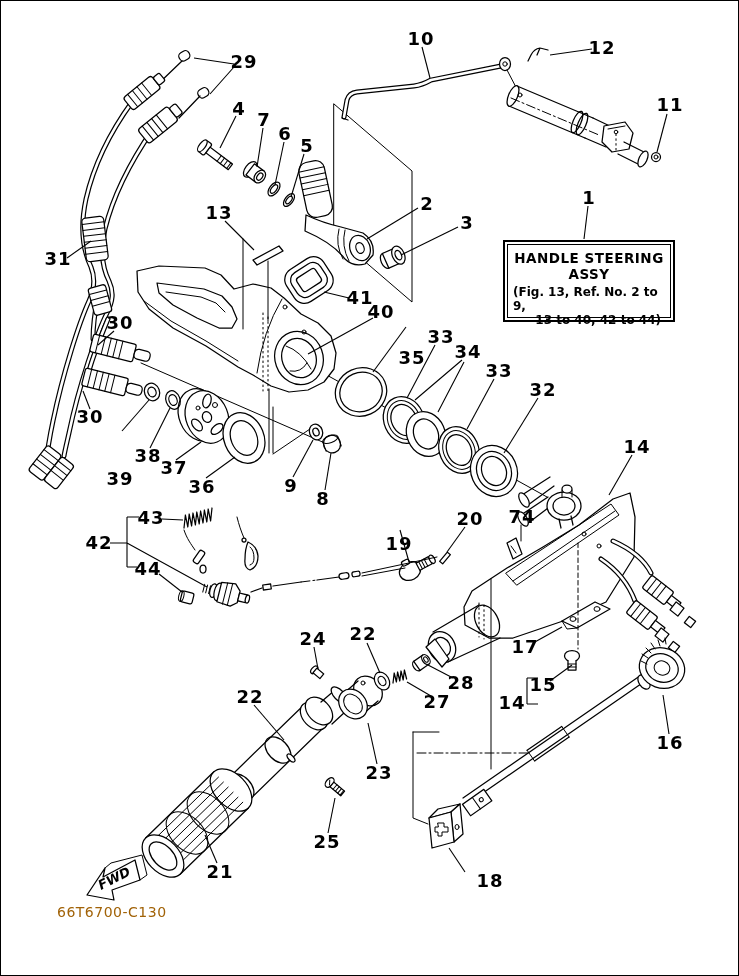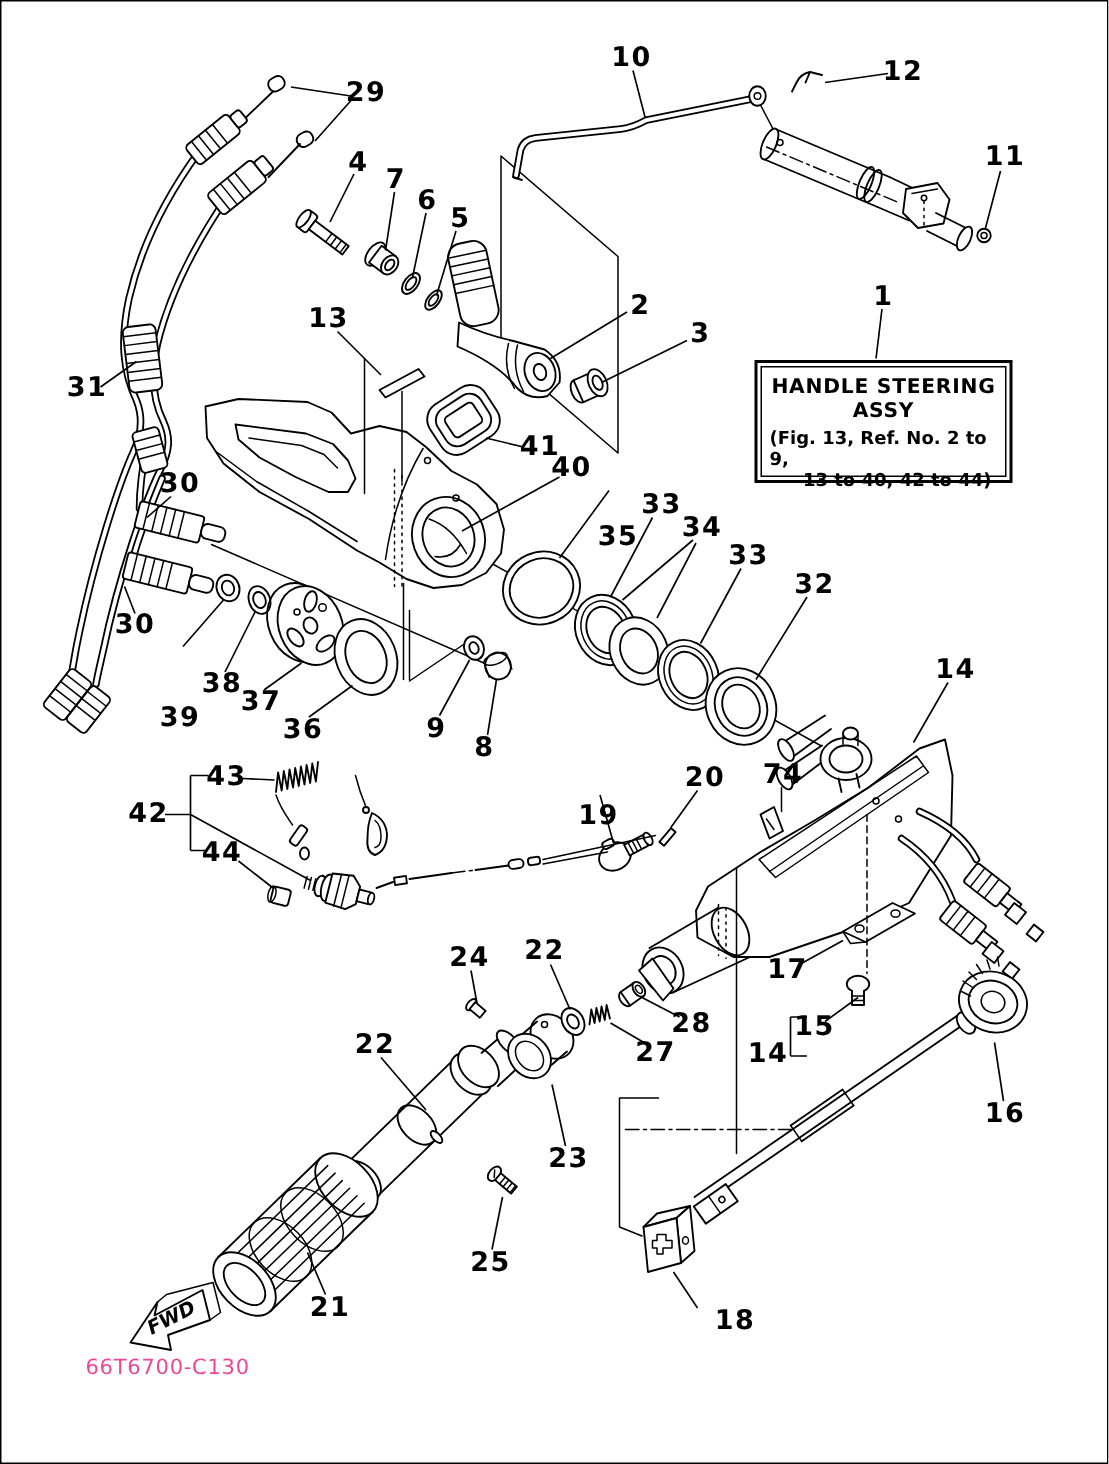--- a/index.html
+++ b/index.html
@@ -17,21 +17,21 @@
   .ldr{stroke:#000;stroke-width:1.1;fill:none;}
   .callout{position:absolute;transform:translate(-50%,-50%);font-weight:700;font-size:18px;
            letter-spacing:1px;color:#000;line-height:1;white-space:nowrap;}
   .titlebox{position:absolute;left:502px;top:239px;width:172px;height:82px;background:#fff;
             border:2px solid #000;box-sizing:border-box;}
   .titlebox .inner{position:absolute;left:2px;top:2px;right:2px;bottom:2px;border:1px solid #000;
             padding-top:5px;box-sizing:border-box;}
   .titlebox .l1,.titlebox .l2{font-size:13.5px;font-weight:700;text-align:center;letter-spacing:.5px;}
   .titlebox .l3{font-size:12px;font-weight:700;text-align:left;padding-left:5px;margin-top:3px;}
   .titlebox .l4{font-size:12px;font-weight:700;text-align:right;padding-right:9px;}
-  .partcode{position:absolute;left:56px;top:903px;font-size:14px;color:#ec4899;letter-spacing:.5px;text-align:right;}
+  .partcode{position:absolute;left:56px;top:903px;font-size:14px;color:#a16207;letter-spacing:.5px;text-align:right;}
 </style>
 </head>
 <body>
 
 <div class="stage">
 
 <svg width="739" height="976" viewBox="0 0 739 976">
 
   <g>
     <line class="ln th" x1="140" y1="362" x2="333" y2="446"></line>

